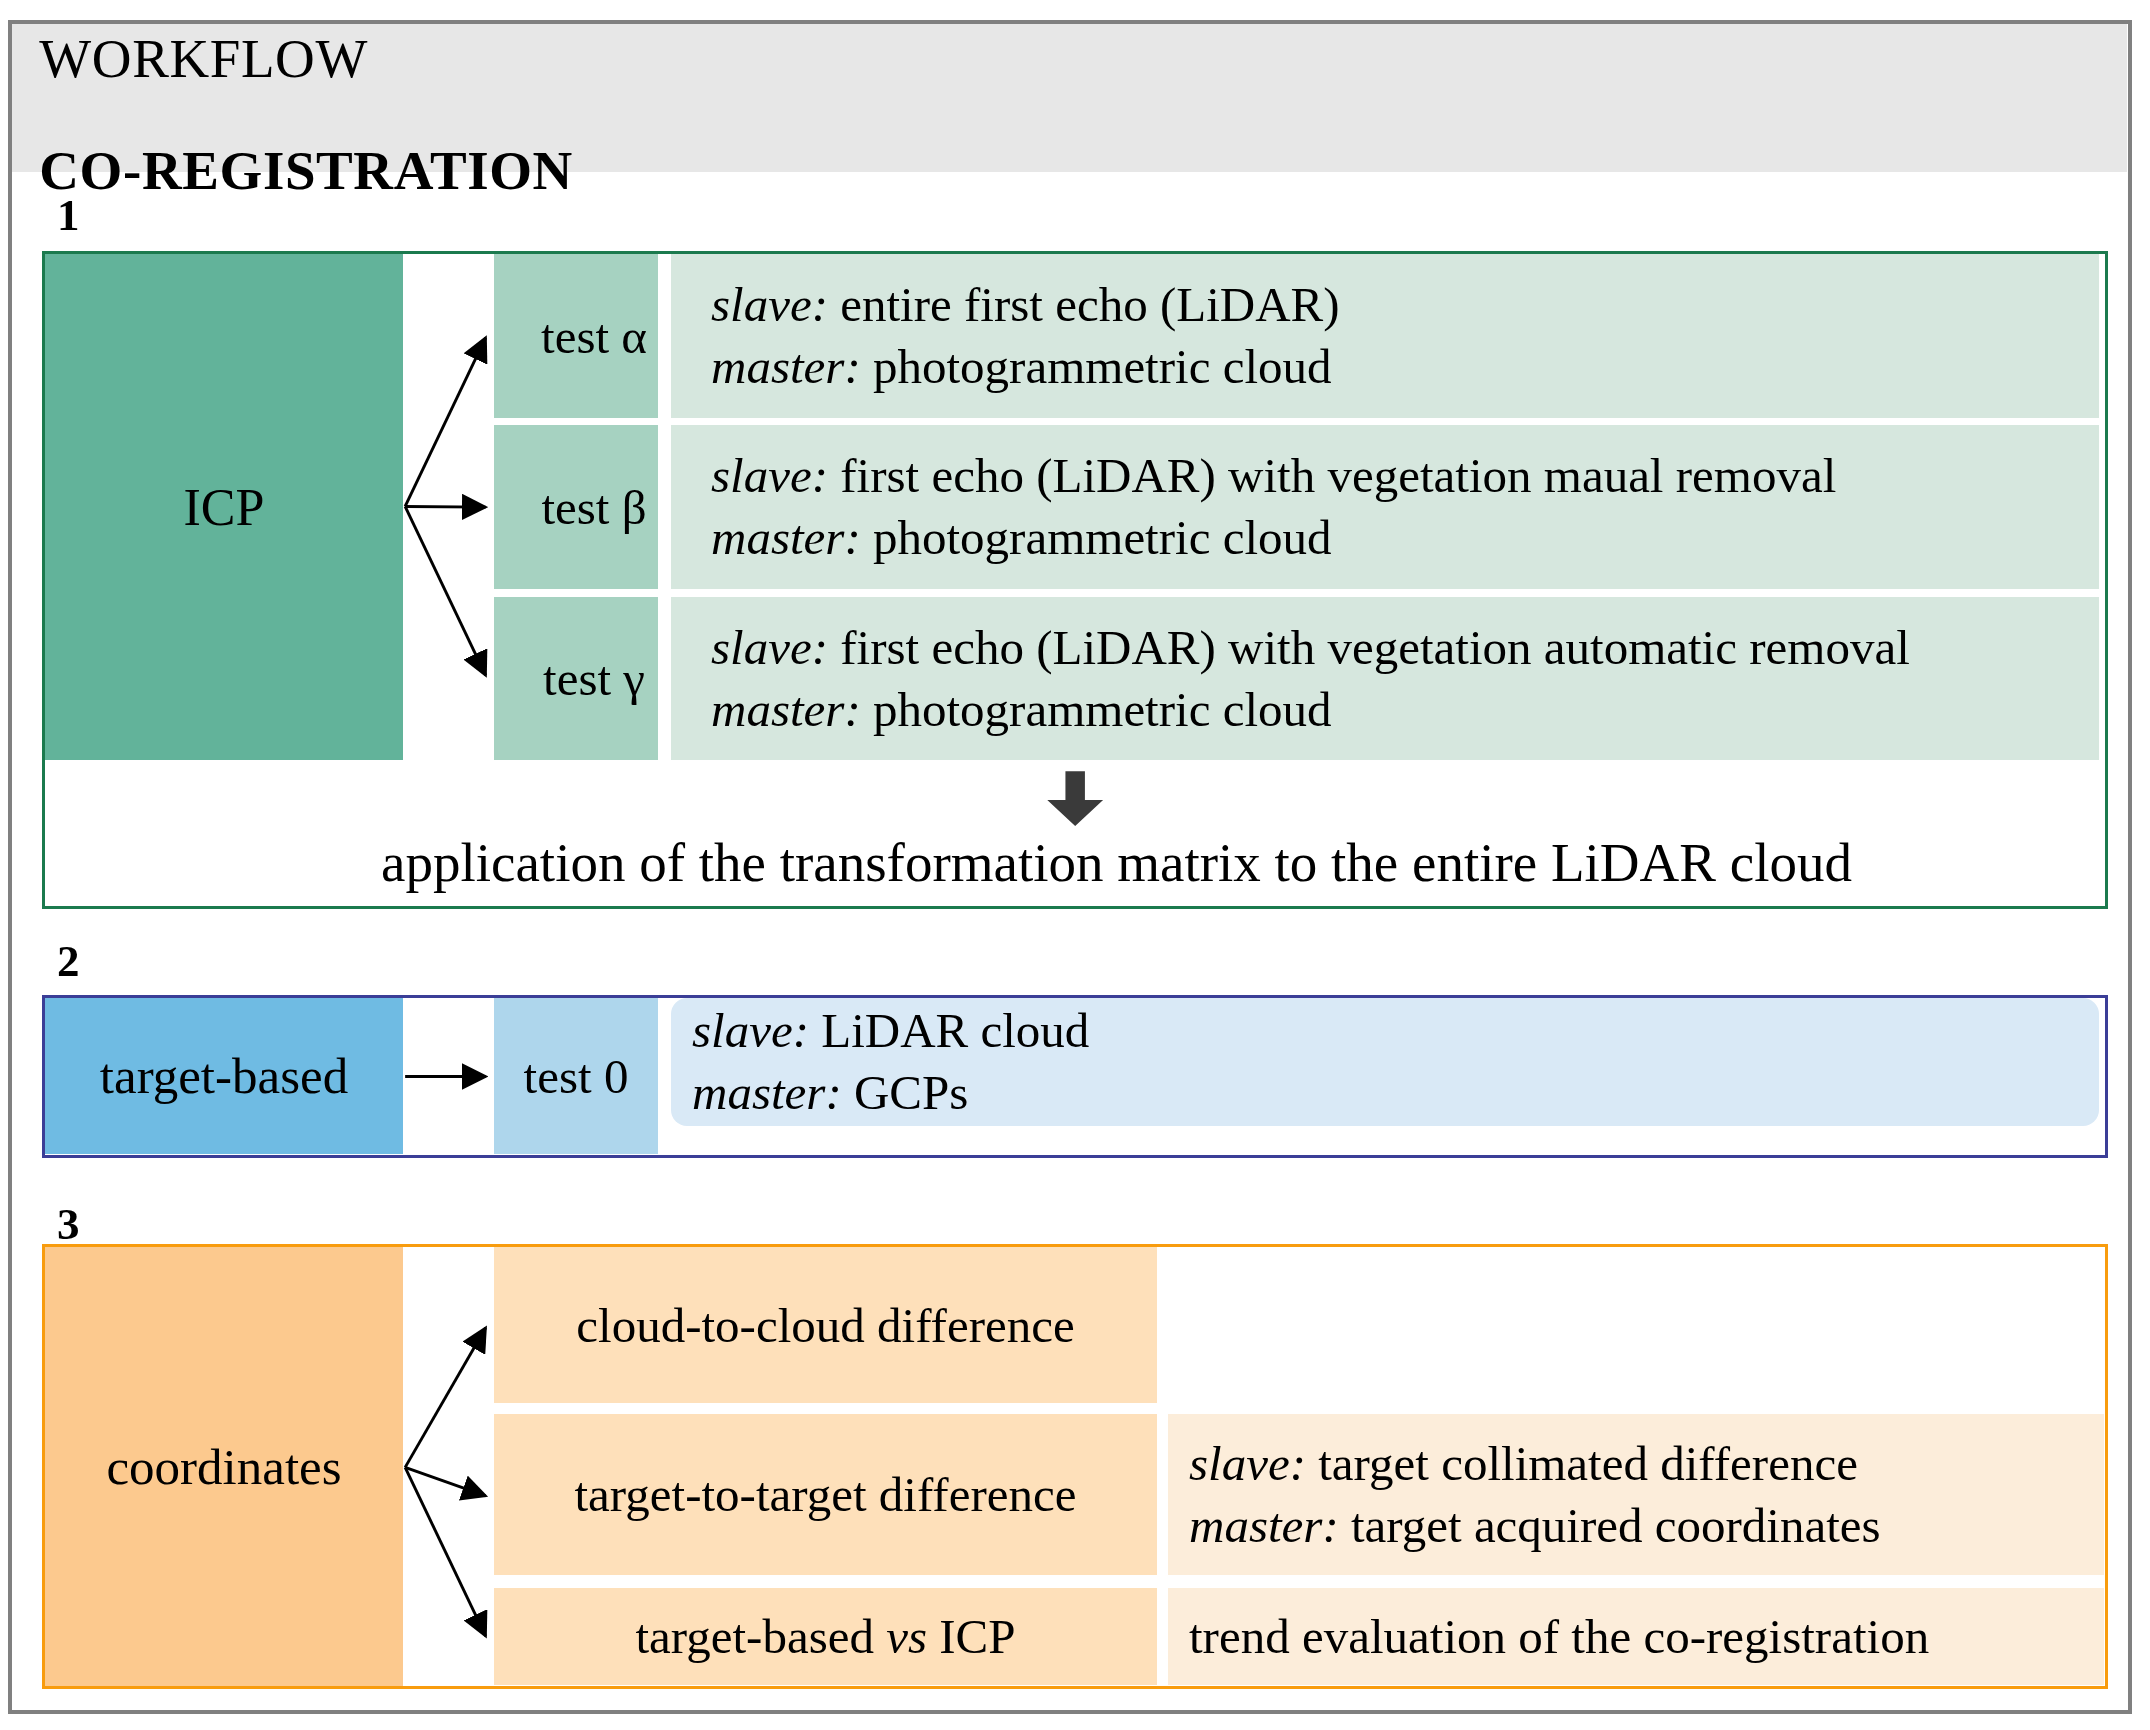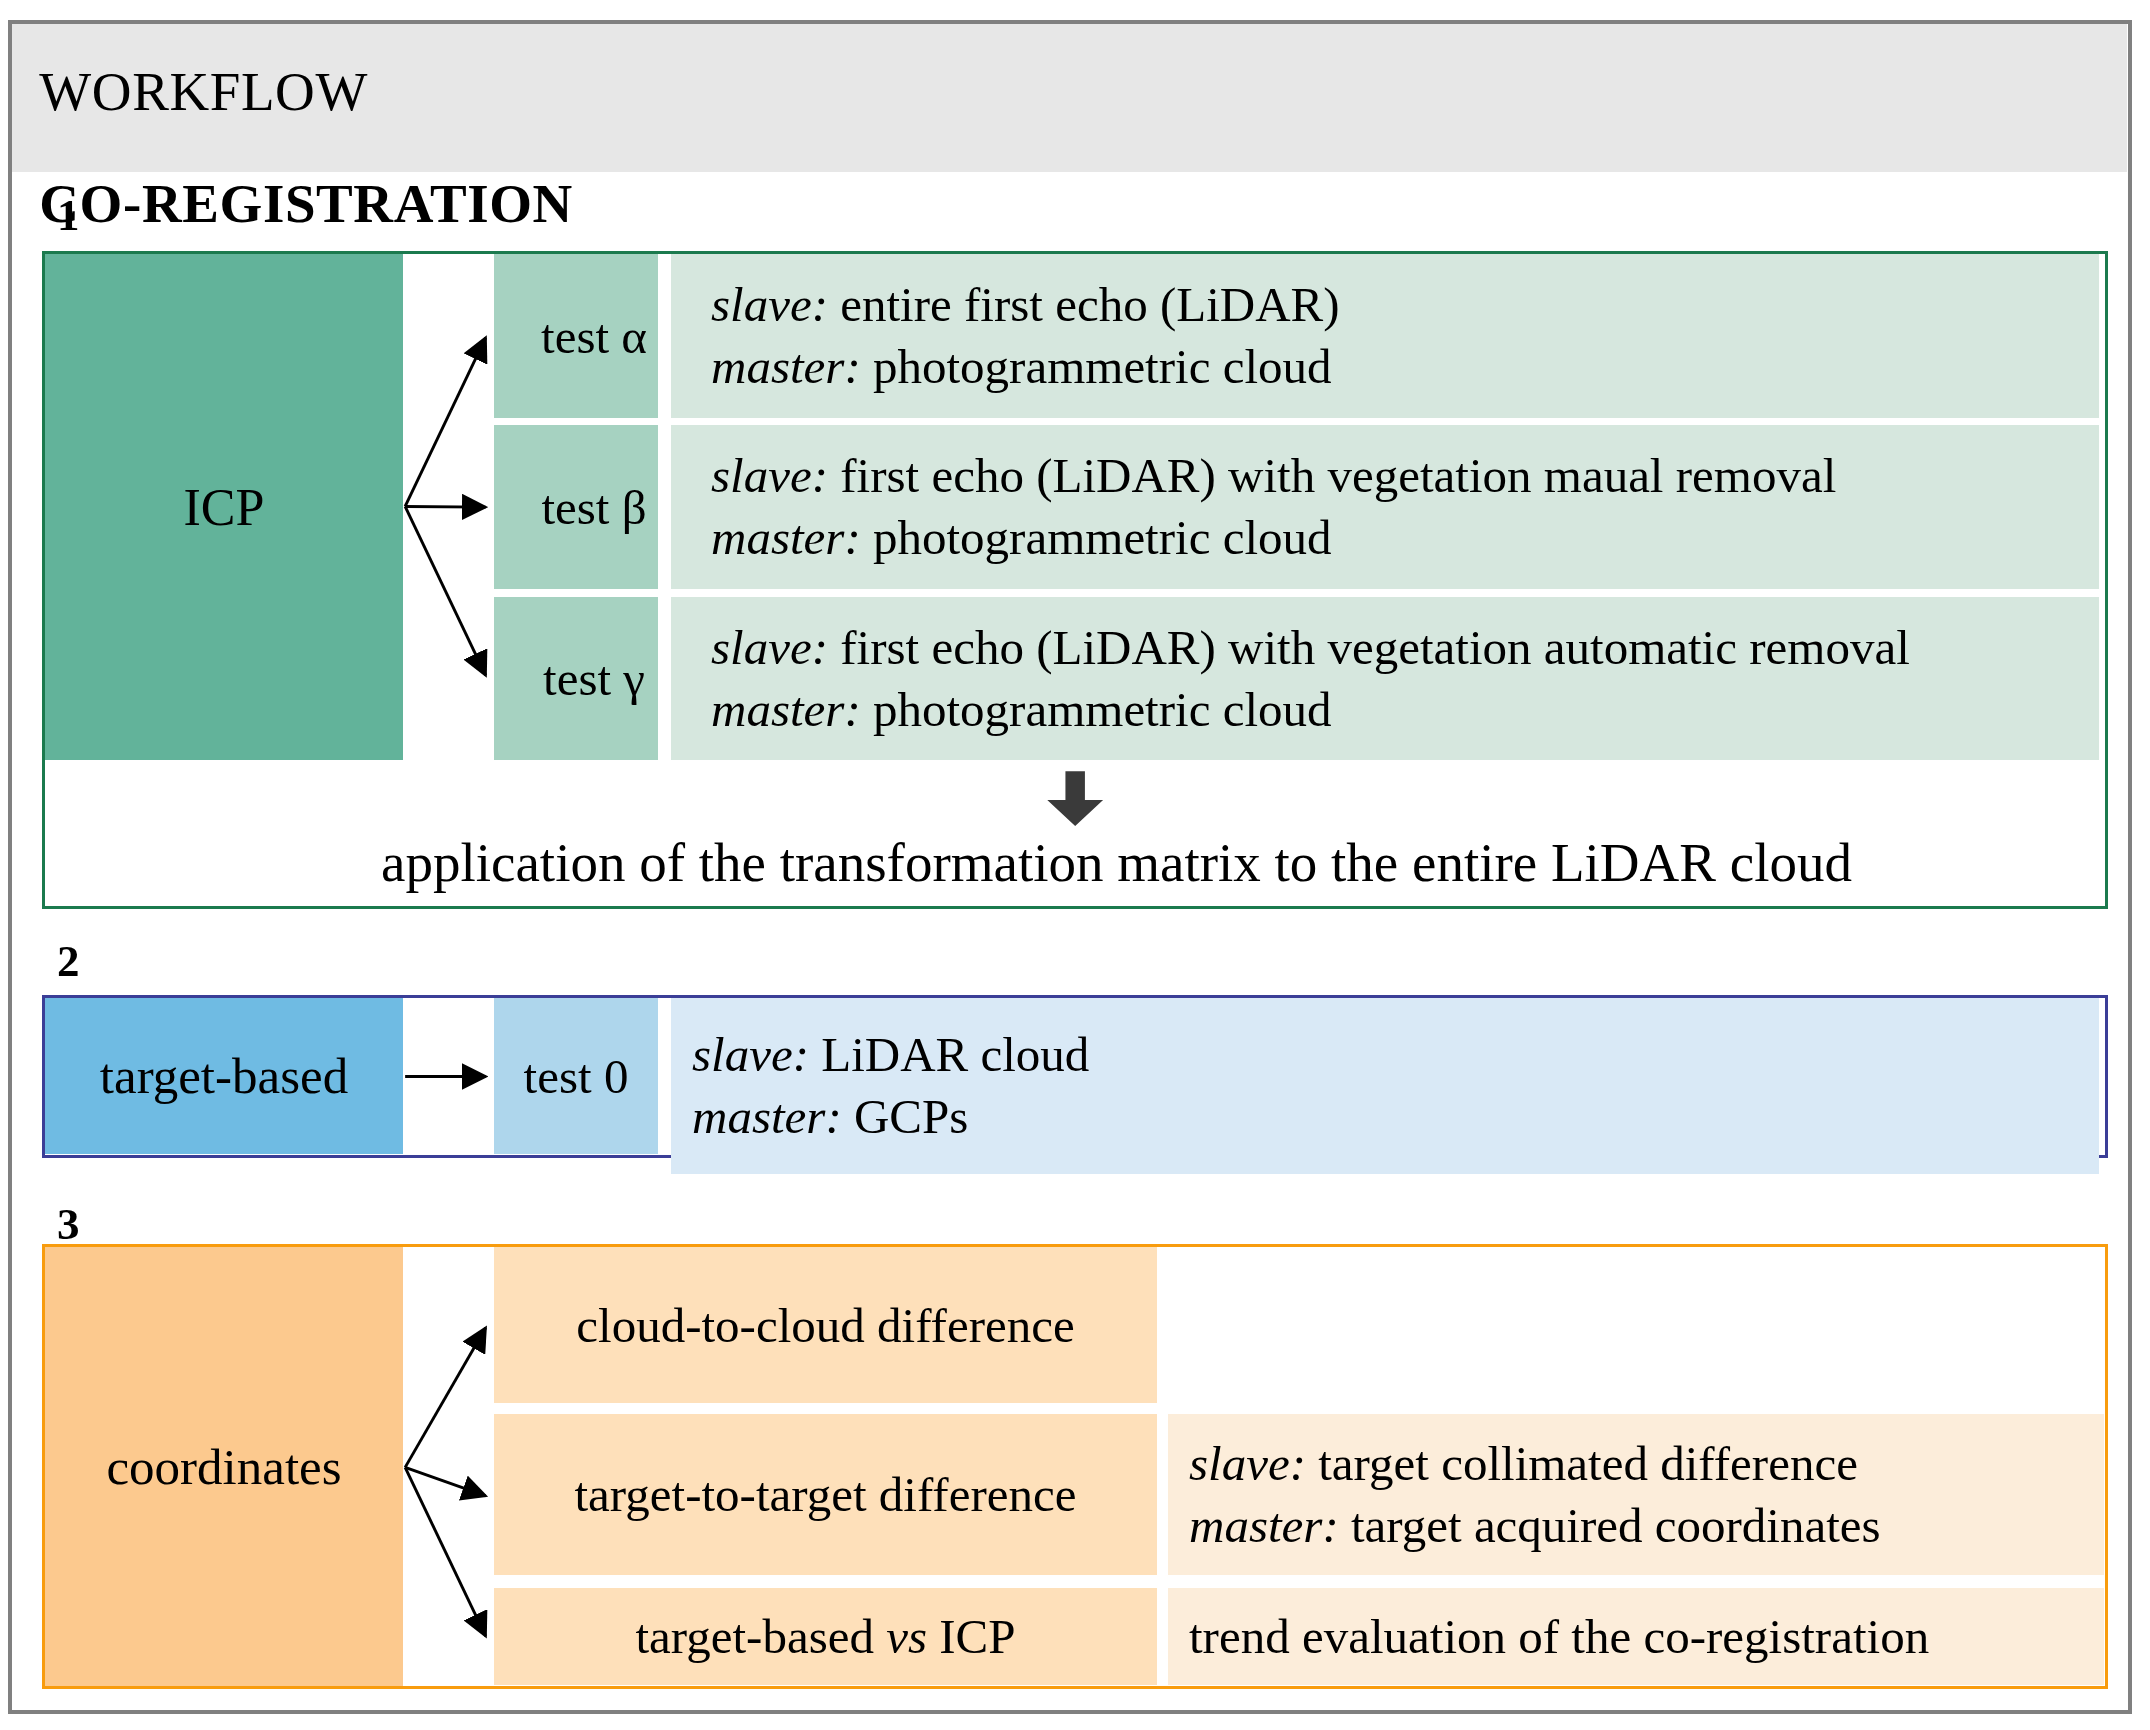--- a/index.html
+++ b/index.html
@@ -9,21 +9,21 @@
     font-family:"Liberation Serif","DejaVu Serif",serif;color:var(--text,#000);
     overflow:hidden;
   }
   .frame{
     position:absolute;left:7.8px;top:19.5px;width:2124px;height:1694px;
     border:4.5px solid var(--frame-border,#808080);box-sizing:border-box;background:#fff;
   }
   .titlebar{
     position:absolute;left:12.3px;top:24px;width:2115px;height:148px;
     background:var(--header-bg,#e7e7e7);box-sizing:border-box;
-    padding:37px 0 0 27px;
+    padding:4px 0 0 27px;
   }
   .title{font-size:55px;line-height:62px;letter-spacing:0.6px;}
   .subtitle{font-size:55px;line-height:65px;font-weight:bold;letter-spacing:0.6px;margin-top:48px;}
 
   .sec-num{position:absolute;left:57px;font-size:45px;font-weight:bold;line-height:45px;}
   #n1{top:193px}
   #n2{top:939px}
   #n3{top:1202px}
 
   .box{position:absolute;left:42px;width:2066px;box-sizing:border-box;background:#fff;}
@@ -42,21 +42,21 @@
   .sec1 .r1{top:0;height:164px}
   .sec1 .r2{top:171px;height:164px}
   .sec1 .r3{top:343px;height:163px}
   .sec2 .testcol{top:0;height:156px;background:var(--sec2-test,#aed6ec);}
 
   .desccol{
     left:626px;width:1428px;flex-direction:column;align-items:flex-start;justify-content:center;
     padding-left:21px;font-size:49px;line-height:62px;white-space:nowrap;
   }
   .sec1 .desccol{background:var(--sec1-desc,#d6e7de);padding-left:40px;}
-  .sec2 .desccol{top:0;height:176px;background:var(--sec2-desc,#d9e9f6);}
+  .sec2 .desccol{top:0;height:128px;background:var(--sec2-desc,#d9e9f6);border-radius:16px;}
 
   .sec3 .midcol{left:449px;width:663px;background:var(--sec3-test,#fee0ba);font-size:49px;}
   .sec3 .desccol{left:1123px;width:936px;background:var(--sec3-desc,#fcedda);}
   .sec3 .m1{top:0;height:156px}
   .sec3 .m2{top:167px;height:161px}
   .sec3 .m3{top:341px;height:97px}
 
   .it{font-style:italic;}
   .footer-note{
     position:absolute;left:0;top:578px;width:2059px;text-align:center;

